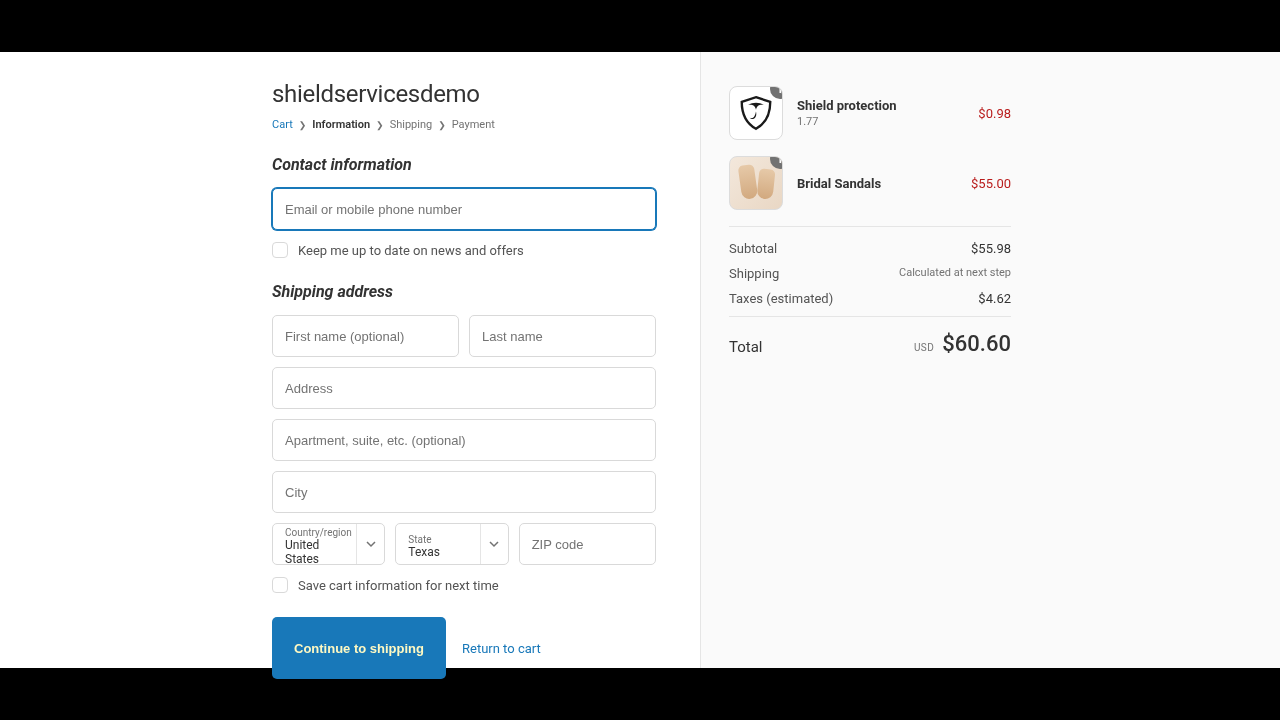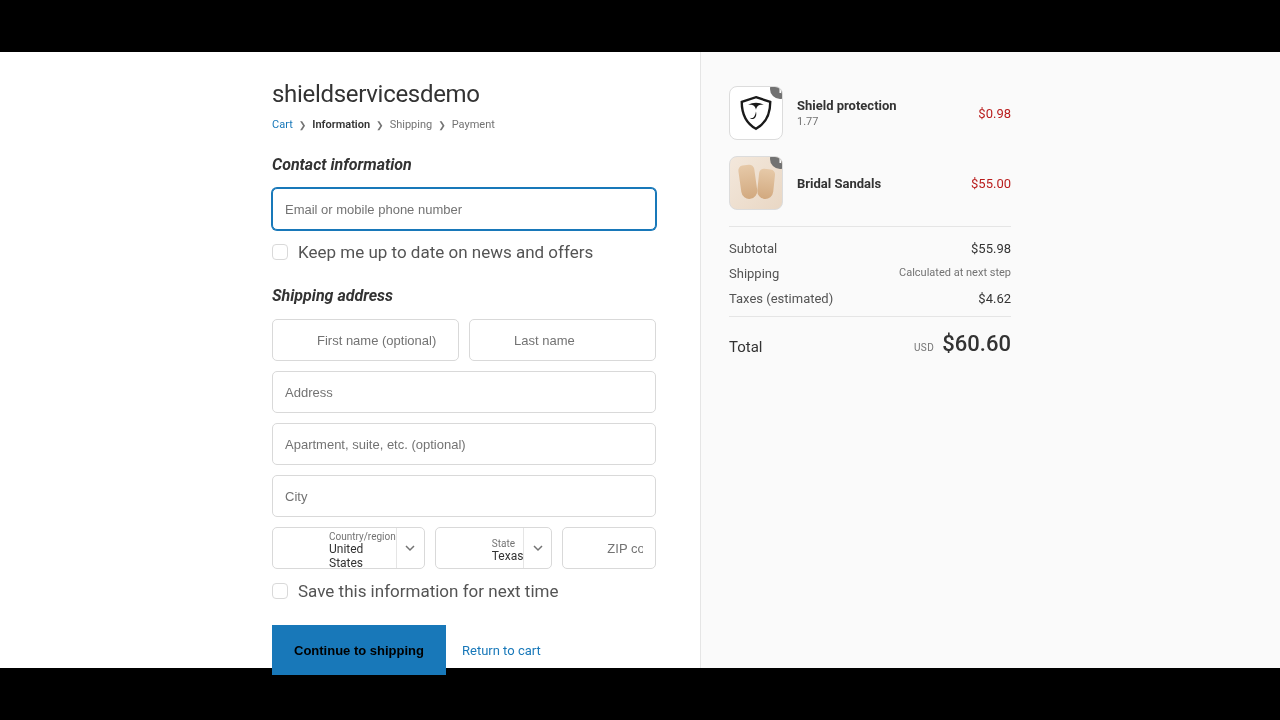--- a/index.html
+++ b/index.html
@@ -17,34 +17,34 @@
   .breadcrumb .current { color:#333; font-weight:600; }
   .breadcrumb .chevron { color:#737373; font-size:9px; }
 
   .section-heading { font-size:16px; color:#333; margin-bottom:14px;font-style:italic; }
 
   .field { width:100%; border:1px solid #d9d9d9; border-radius:5px; height:42px; padding:0 12px; font-size:13px; color:#333; background:#fff; }
   .field::placeholder { color:#737373; }
   .field.focused { border:1.5px solid #1878b9; outline:none; box-shadow:0 0 0 1px #1878b9; }
   .field.focused::placeholder { color:#737373; }
 
-  .checkbox-row { display:flex; align-items:center; gap:10px; margin-top:12px; font-size:17px; color:#545454; }
+  .checkbox-row { display:flex; align-items:center; gap:10px; margin-top:12px; font-size:13px; color:#545454; }
   .checkbox { width:16px; height:16px; border:1px solid #d9d9d9; border-radius:4px; background:#fff; cursor:pointer; }
 
   .row { display:flex; gap:10px; }
-  .row .field, .row .select-wrap { flex:1;padding-left:44px; }
+  .row .field, .row .select-wrap { flex:1; }
 
   .select-wrap { position:relative; border:1px solid #d9d9d9; border-radius:5px; height:42px; background:#fff; display:flex; align-items:stretch; }
   .select-body { flex:1; padding:5px 0 0 12px; display:flex; flex-direction:column; justify-content:center; }
   .select-label { font-size:10px; color:#737373; line-height:1.1; }
   .select-value { font-size:12px; color:#333; line-height:1.2; }
   .select-caret { width:28px; border-left:1px solid #e5e5e5; display:flex; align-items:center; justify-content:center; color:#737373; }
   .select-caret svg { width:10px; height:10px; } .mt-10{margin-top:10px;} .mt-24{margin-top:24px;}
 
-  .btn-primary { background:#1878b9; color:#000000; border:none; border-radius:0; padding:0 22px; height:50px; font-size:13px; font-weight:600; cursor:pointer; }
+  .btn-primary { background:#1878b9; color:#fef9c3; border:none; border-radius:5px; padding:0 22px; height:62px; font-size:13px; font-weight:600; cursor:pointer; }
   .link-return { color:#1878b9; font-size:13px; margin-left:16px; cursor:pointer; }
 
   
   .cart-item { display:flex; align-items:center; gap:14px; margin-bottom:16px; }
   .thumb { width:54px; height:54px; border:1px solid #dcdcdc; border-radius:8px; position:relative; background:#fff; display:flex; align-items:center; justify-content:center; overflow:hidden;}
   .thumb .qty-badge { position:absolute; top:-8px; right:-8px; background:#727272; color:#fff; border-radius:50%; width:20px; height:20px; font-size:11px; display:flex; align-items:center; justify-content:center; font-weight:600;}
   .thumb svg { width:38px; height:38px; }
   .thumb.sandal { background:linear-gradient(135deg,#f3e8dc 0%, #e9d7c4 100%); }
   .thumb.sandal::before{content:""; position:absolute; left:10px; top:8px; width:16px; height:34px; background:linear-gradient(180deg,#e6c9a8,#d2a97f); border-radius:6px 6px 10px 10px; transform:rotate(-8deg);}
   .thumb.sandal::after{content:""; position:absolute; left:28px; top:12px; width:16px; height:30px; background:linear-gradient(180deg,#e6c9a8,#d2a97f); border-radius:6px 6px 10px 10px; transform:rotate(6deg);}
@@ -131,21 +131,21 @@
             <svg viewBox="0 0 10 10">
                 <path d="M1 3 L5 7 L9 3" fill="none" stroke="#737373" stroke-width="1.5"></path>
               </svg>
           </div>
         </div>
         <input class="field" type="text" placeholder="ZIP code" style="">
       </div>
 
       <div class="checkbox-row">
         <div class="checkbox"></div>
-        <span>Save this information for next time</span>
+        <span>Save cart information for next time</span>
       </div>
 
       <div class="actions-row">
         <button class="btn-primary">Continue to shipping</button>
         <span class="link-return">Return to cart</span>
       </div>
 
     </div>
   </div>
 

